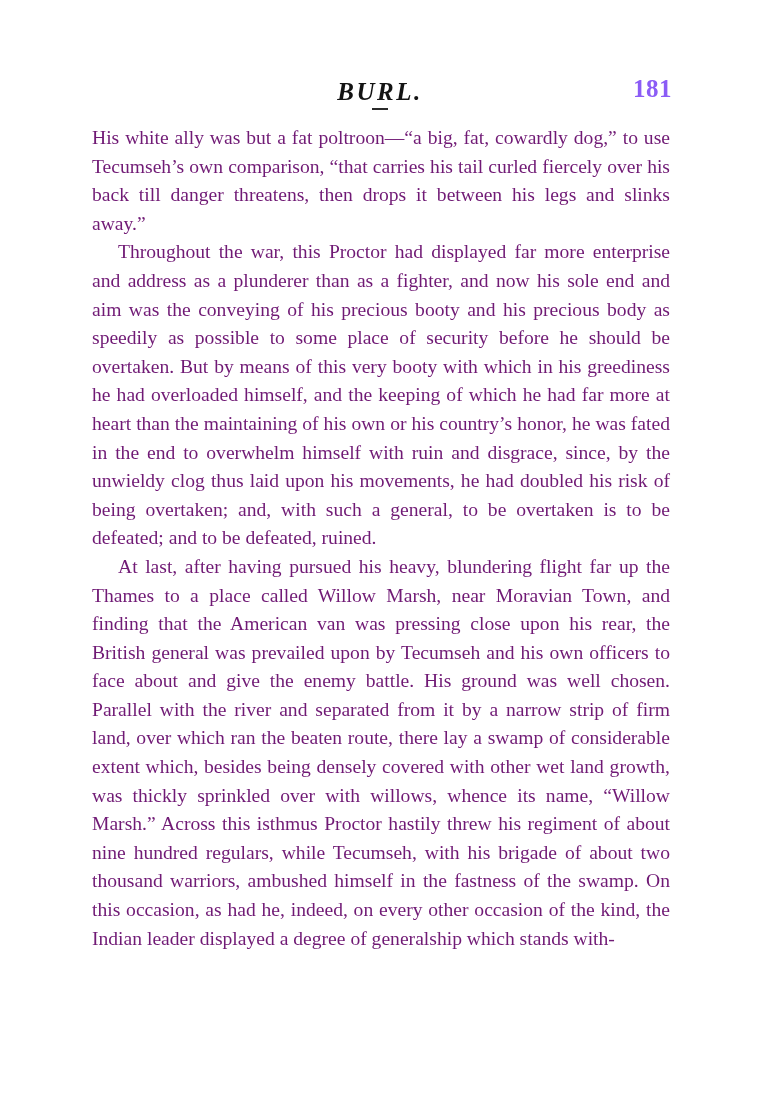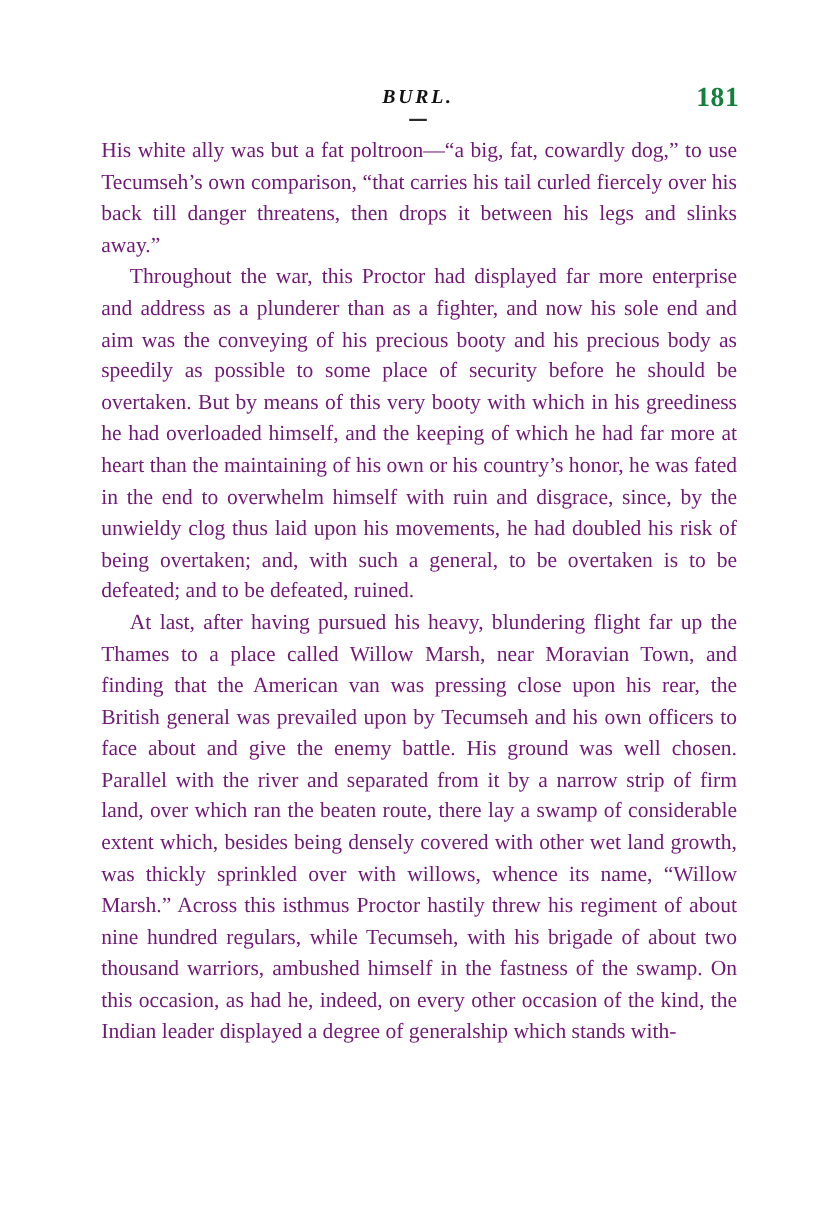--- a/index.html
+++ b/index.html
@@ -29,33 +29,33 @@
   }
   .running-head {
     position: absolute;
     left: 0;
     right: 0;
     top: 0;
     text-align: center;
     font-family: "Liberation Serif", serif;
     font-weight: bold;
     font-style: italic;
-    font-size: 18px;
+    font-size: 25px;
     letter-spacing: 2.5px;
     color: #131313;
   }
   .folio {
     position: absolute;
     right: 0;
     top: -3px;
     font-family: "Liberation Serif", serif;
     font-weight: bold;
     font-size: 25px;
     letter-spacing: 0.5px;
-    color: #15803d;
+    color: #8b5cf6;
   }
   .rule {
     position: absolute;
     left: 50%;
     transform: translateX(-50%);
     top: 30px;
     width: 16px;
     height: 1.5px;
     background: #2a2a2a;
   }

